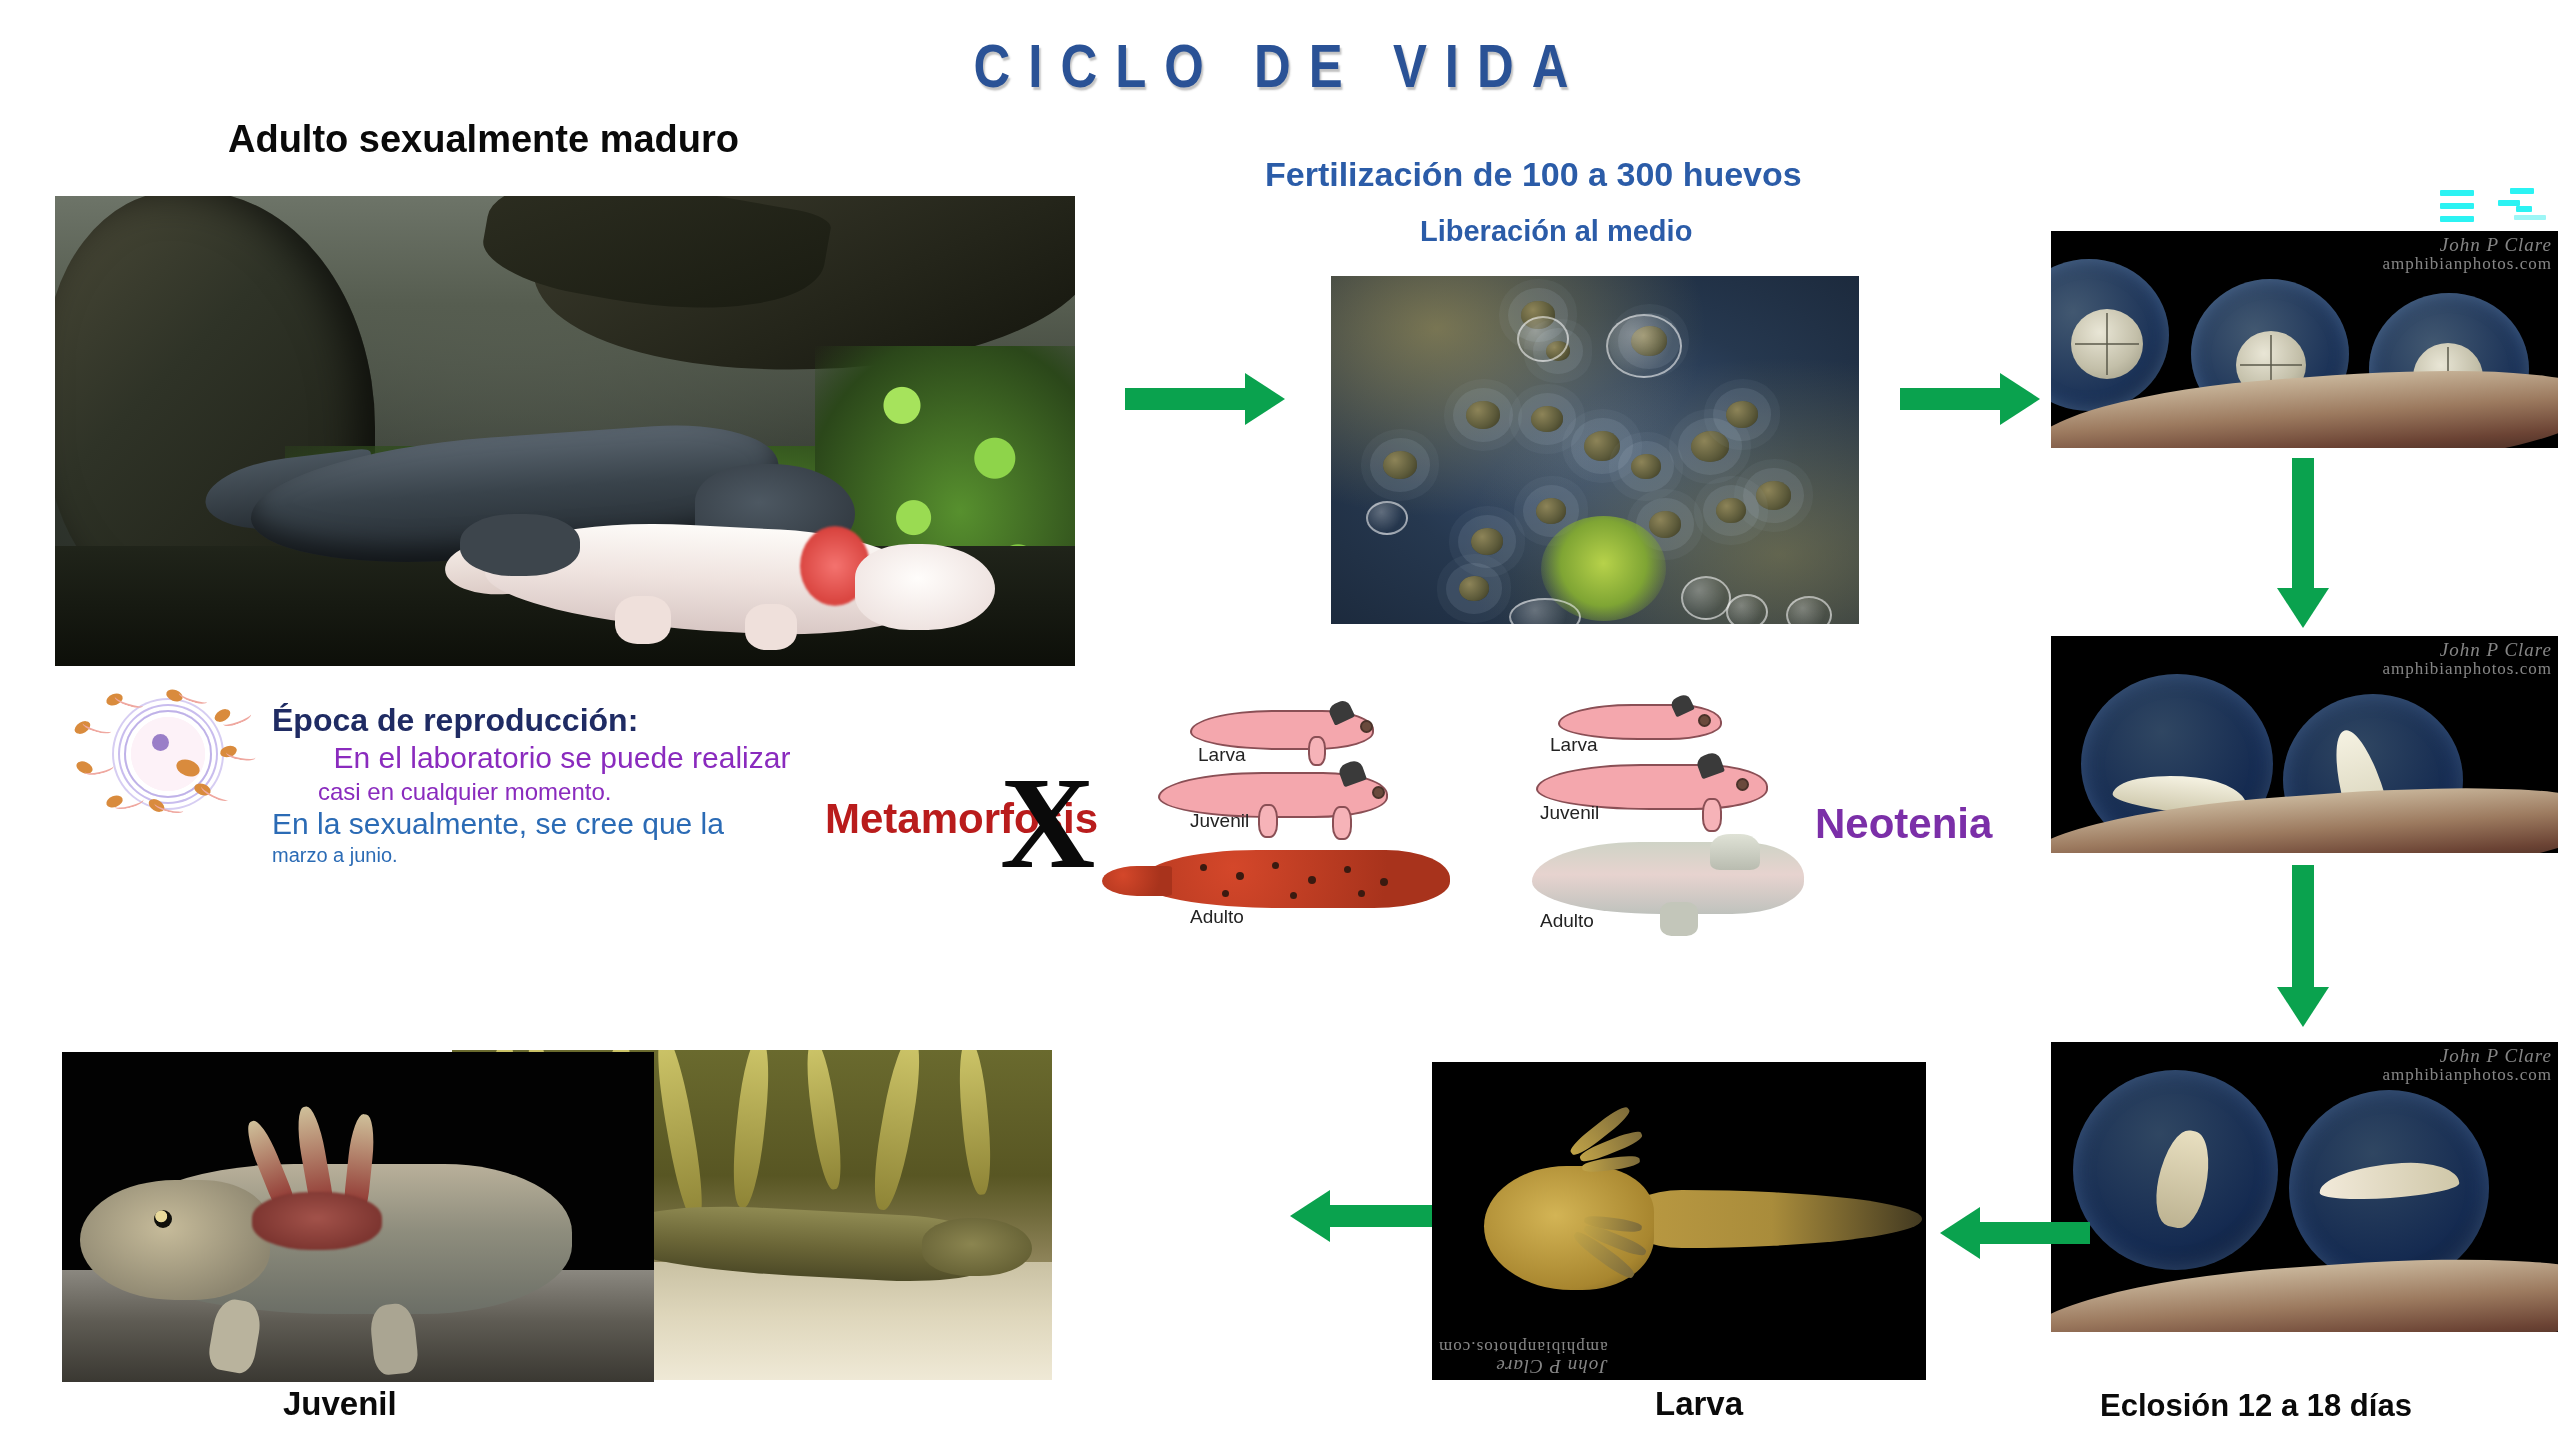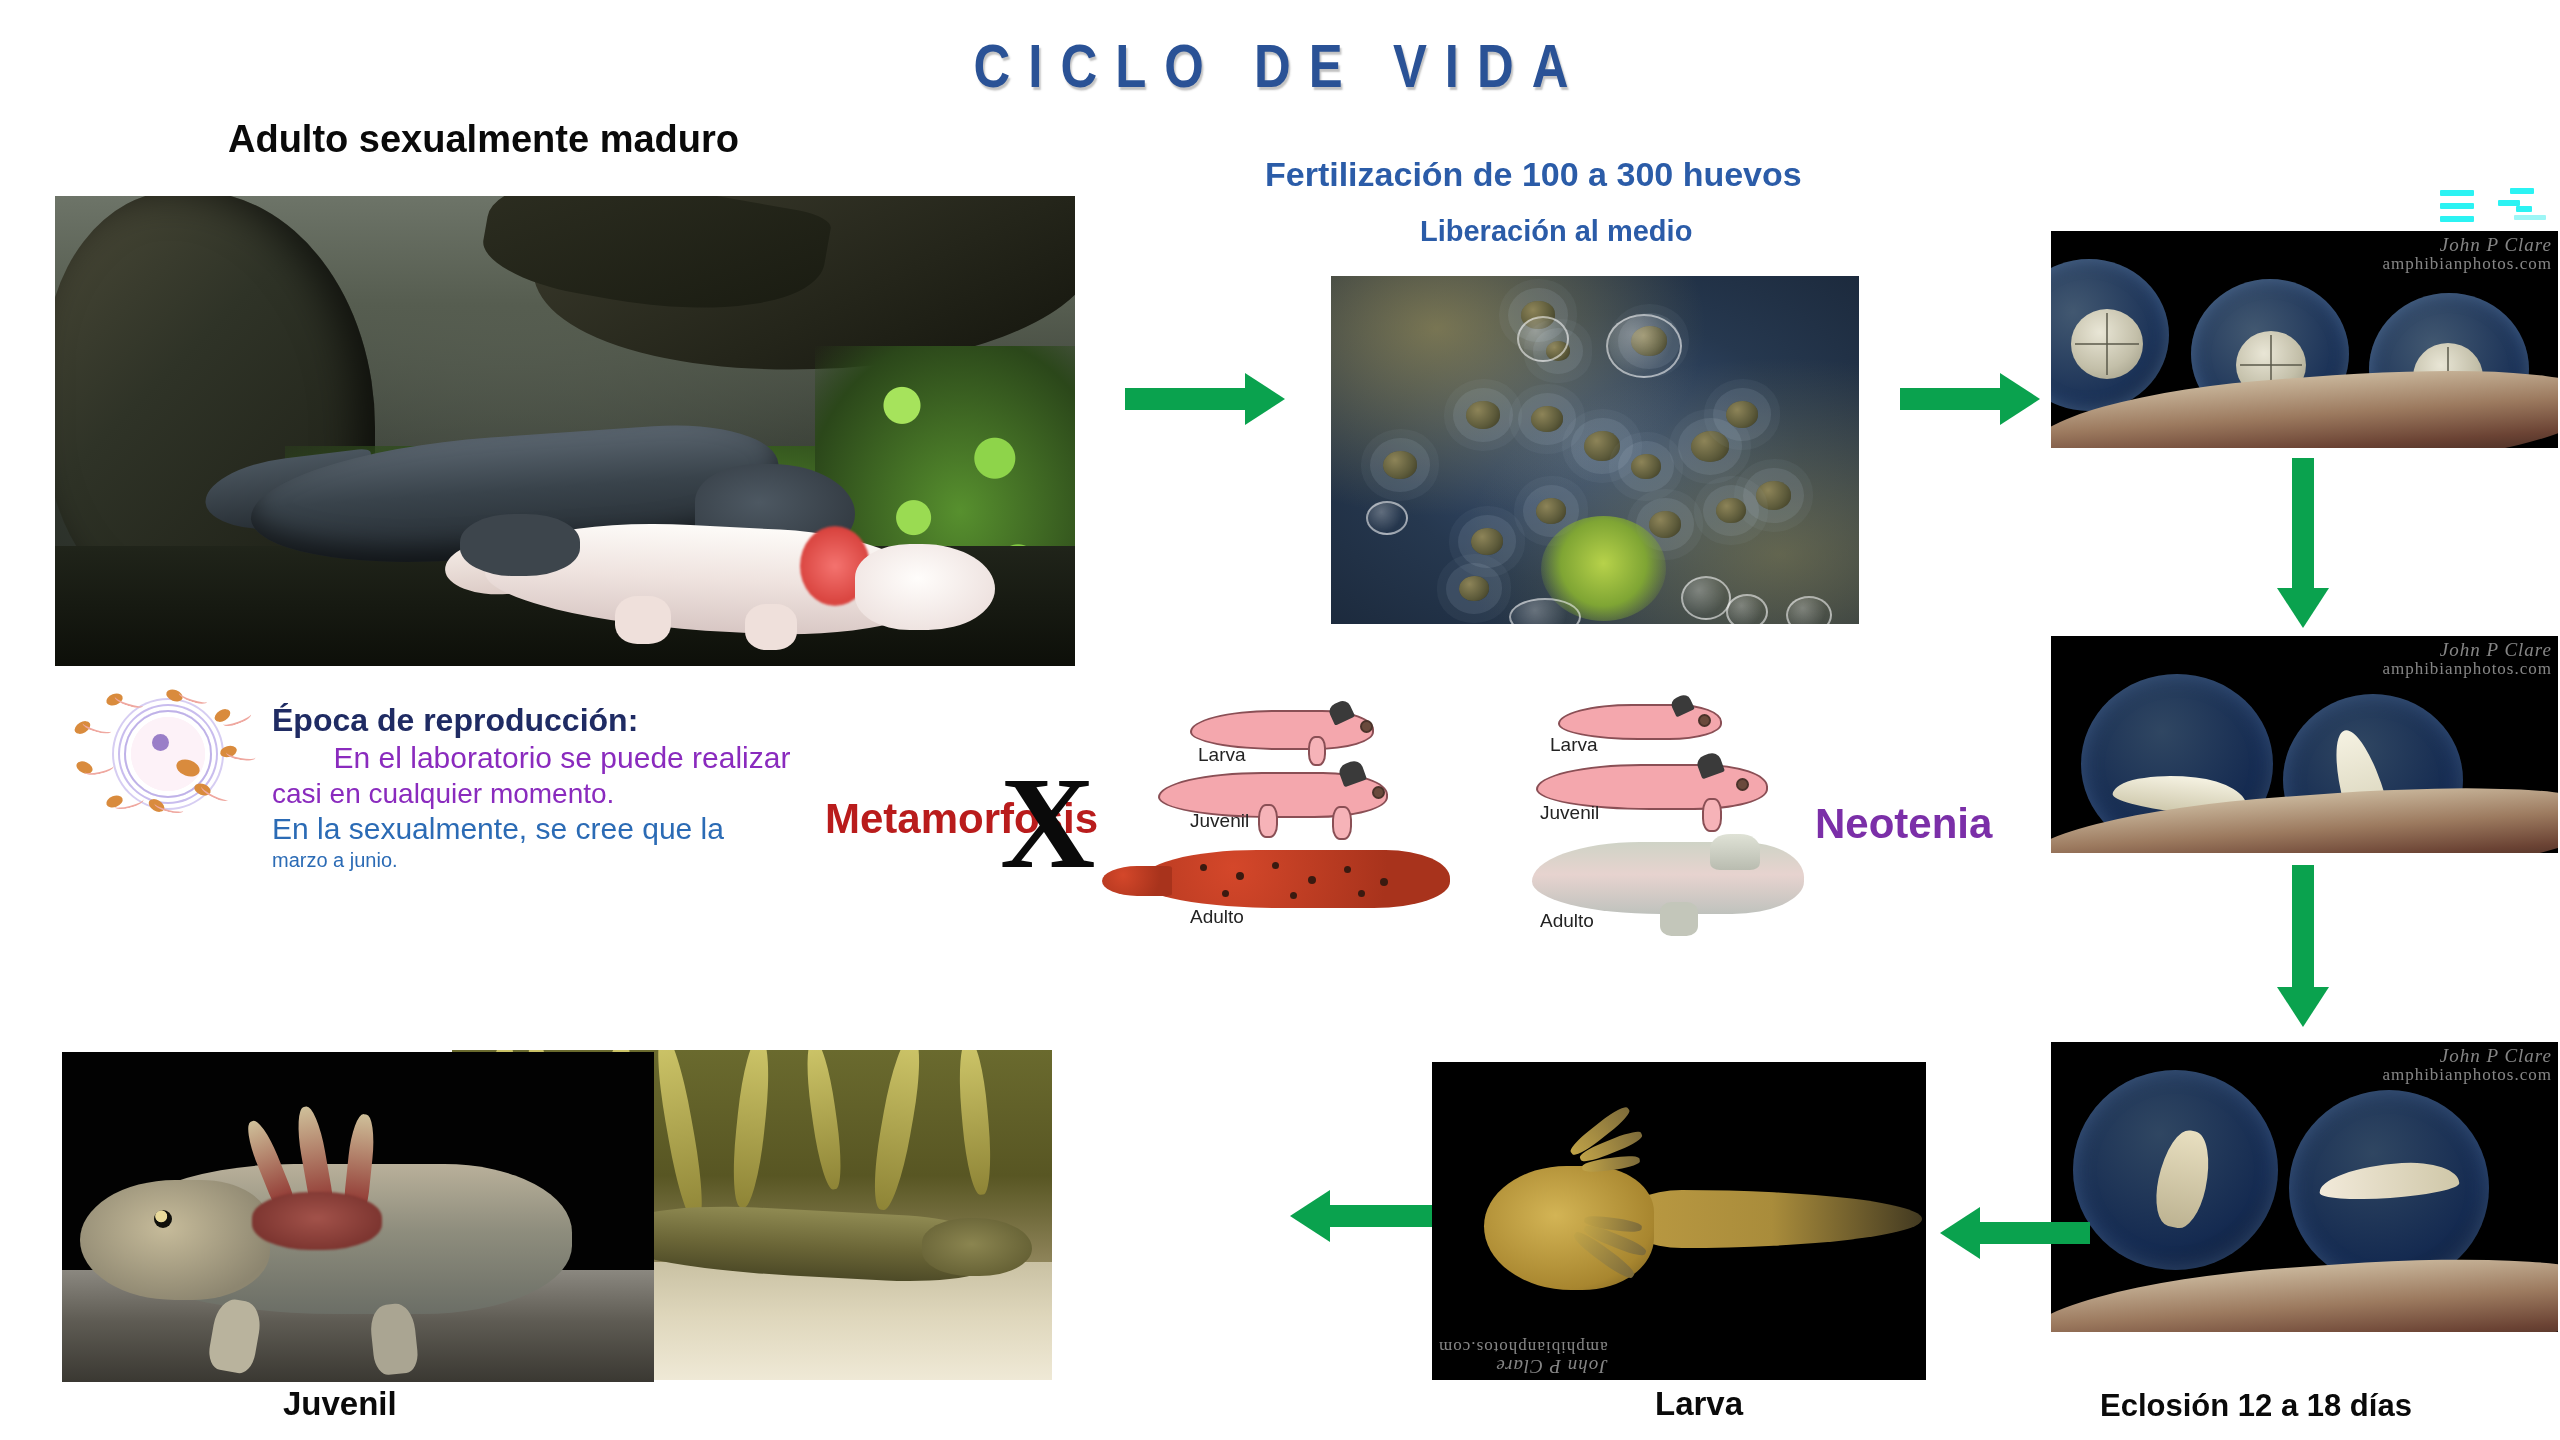--- a/index.html
+++ b/index.html
@@ -432,21 +432,21 @@
   <span class="sperm" style="left:4px;top:34px;transform:rotate(-30deg);"></span>
   <span class="sperm-t" style="left:12px;top:34px;transform:rotate(16deg);"></span>
   <span class="sperm" style="left:36px;top:6px;transform:rotate(-20deg);"></span>
   <span class="sperm-t" style="left:44px;top:8px;transform:rotate(18deg);"></span>
   <span class="sperm" style="left:106px;top:72px;transform:rotate(200deg);width:24px;height:16px;"></span>
 </div>
 
 <div class="abs" style="left:272px;top:700px;width:580px;">
   <div style="font-size:32px;font-weight:bold;color:#1F2B63;line-height:1.26;">Época de reproducción:</div>
   <div style="font-size:30px;color:#8A2BBE;line-height:1.22;text-align:center;">En el laboratorio se puede realizar</div>
-  <div style="font-size:28px;color:#8A2BBE;line-height:1.22;">casi en cualquier momento.</div>
+  <div style="font-size:24px;color:#8A2BBE;line-height:1.22;margin-left:46px;">casi en cualquier momento.</div>
   <div style="font-size:30px;color:#2B6BB5;line-height:1.22;">En la sexualmente, se cree que la</div>
   <div style="font-size:20px;color:#2B6BB5;line-height:1.22;">marzo a junio.</div>
 </div>
 
 <div class="abs" style="left:825px;top:795px;font-size:42px;font-weight:bold;color:#b91c1c;">Metamorfosis</div>
 <div class="abs" id="bigX">X</div>
 
 <div class="mini" style="left:1130px;top:700px;width:400px;height:240px;">
 
   <div class="ax-pink" style="left:60px;top:10px;width:180px;height:36px;"></div>

